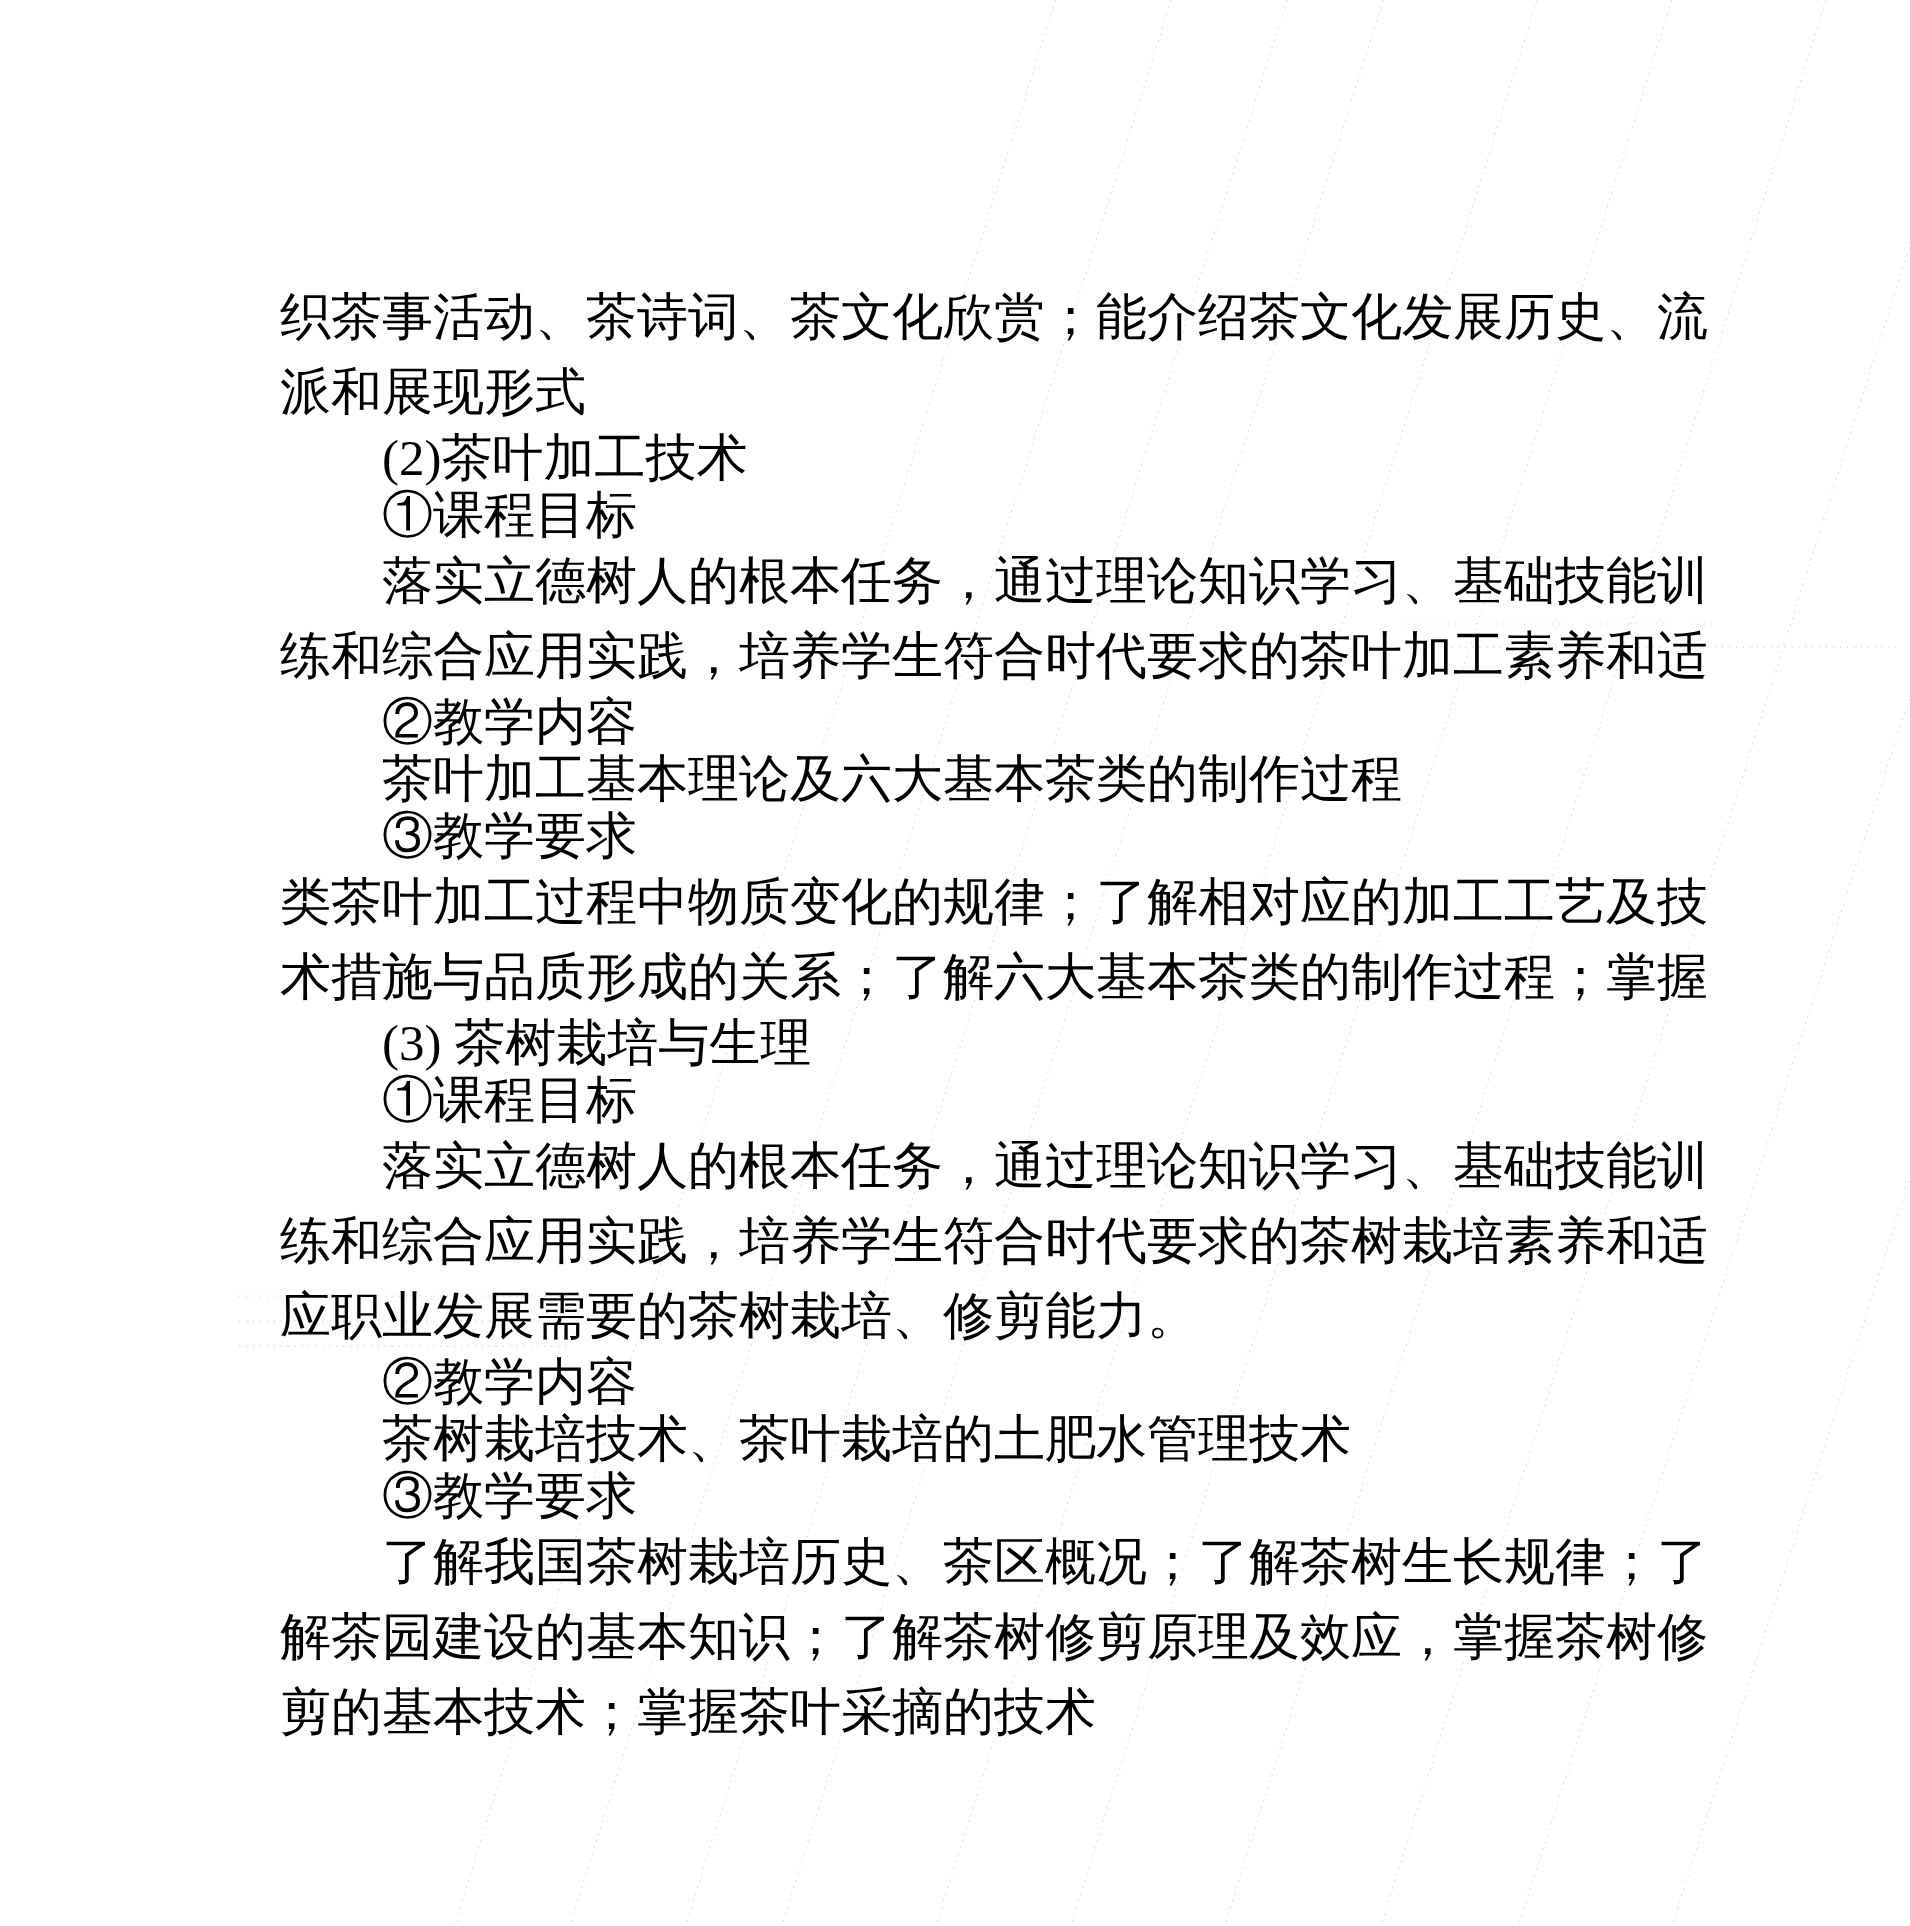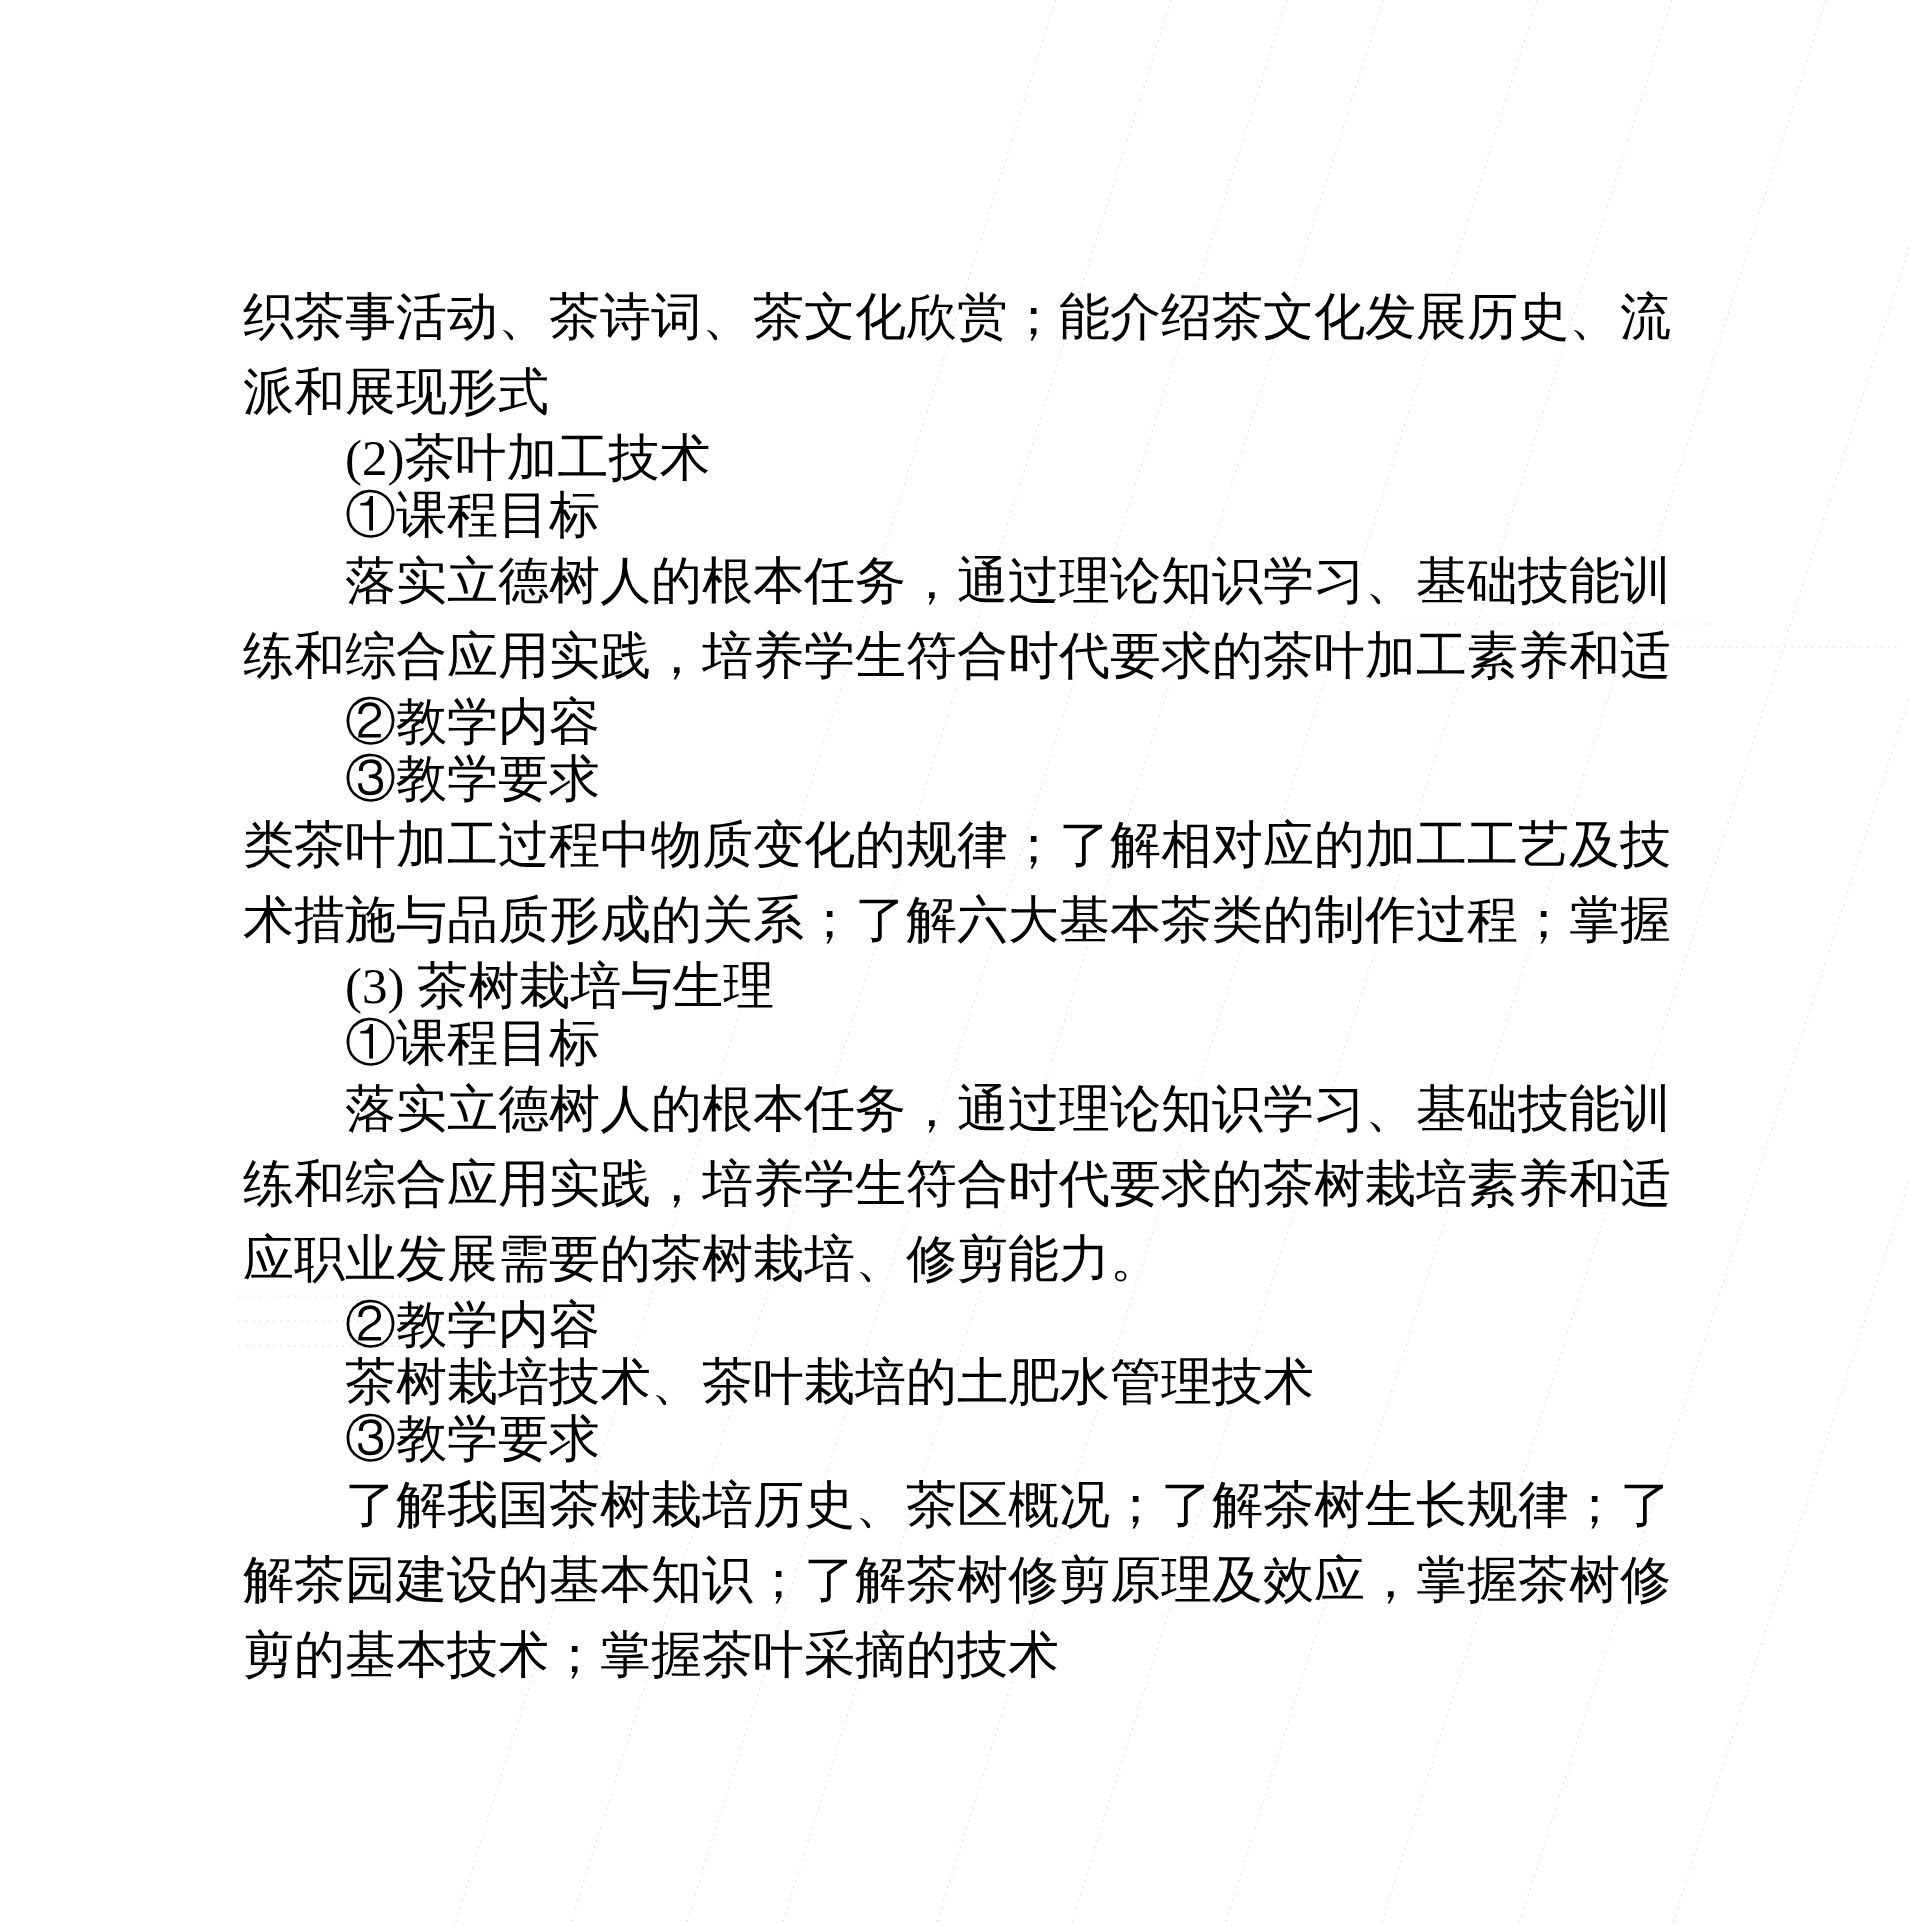--- a/index.html
+++ b/index.html
@@ -38,20 +38,21 @@
     left: 243px;
     top: 280px;
     width: 1424px;
     font-size: 51px;
     font-weight: normal;
     letter-spacing: 0;
   }
   .line {
     white-space: nowrap;
     text-align: left;
+    margin-left: 37px;
   }
   .line.wide {
     height: 75px;
     line-height: 75px;
   }
   .line.tight {
     height: 57px;
     line-height: 57px;
   }
   .line.indent {
@@ -110,20 +111,21 @@
   </svg>
 
   <main class="textblock">
       <div class="line wide justify">织茶事活动、茶诗词、茶文化欣赏；能介绍茶文化发展历史、流</div>
       <div class="line wide">派和展现形式</div>
       <div class="line tight indent">(2)茶叶加工技术</div>
       <div class="line tight indent">①课程目标</div>
       <div class="line wide indent justify">落实立德树人的根本任务，通过理论知识学习、基础技能训</div>
       <div class="line wide justify">练和综合应用实践，培养学生符合时代要求的茶叶加工素养和适</div>
       <div class="line tight indent">②教学内容</div>
+      <div class="line tight indent">茶叶加工基本理论及六大基本茶类的制作过程</div>
       <div class="line tight indent">③教学要求</div>
       <div class="line wide justify">类茶叶加工过程中物质变化的规律；了解相对应的加工工艺及技</div>
       <div class="line wide justify">术措施与品质形成的关系；了解六大基本茶类的制作过程；掌握</div>
       <div class="line tight indent">(3) 茶树栽培与生理</div>
       <div class="line tight indent">①课程目标</div>
       <div class="line wide indent justify">落实立德树人的根本任务，通过理论知识学习、基础技能训</div>
       <div class="line wide justify">练和综合应用实践，培养学生符合时代要求的茶树栽培素养和适</div>
       <div class="line wide">应职业发展需要的茶树栽培、修剪能力。</div>
       <div class="line tight indent">②教学内容</div>
       <div class="line tight indent">茶树栽培技术、茶叶栽培的土肥水管理技术</div>

